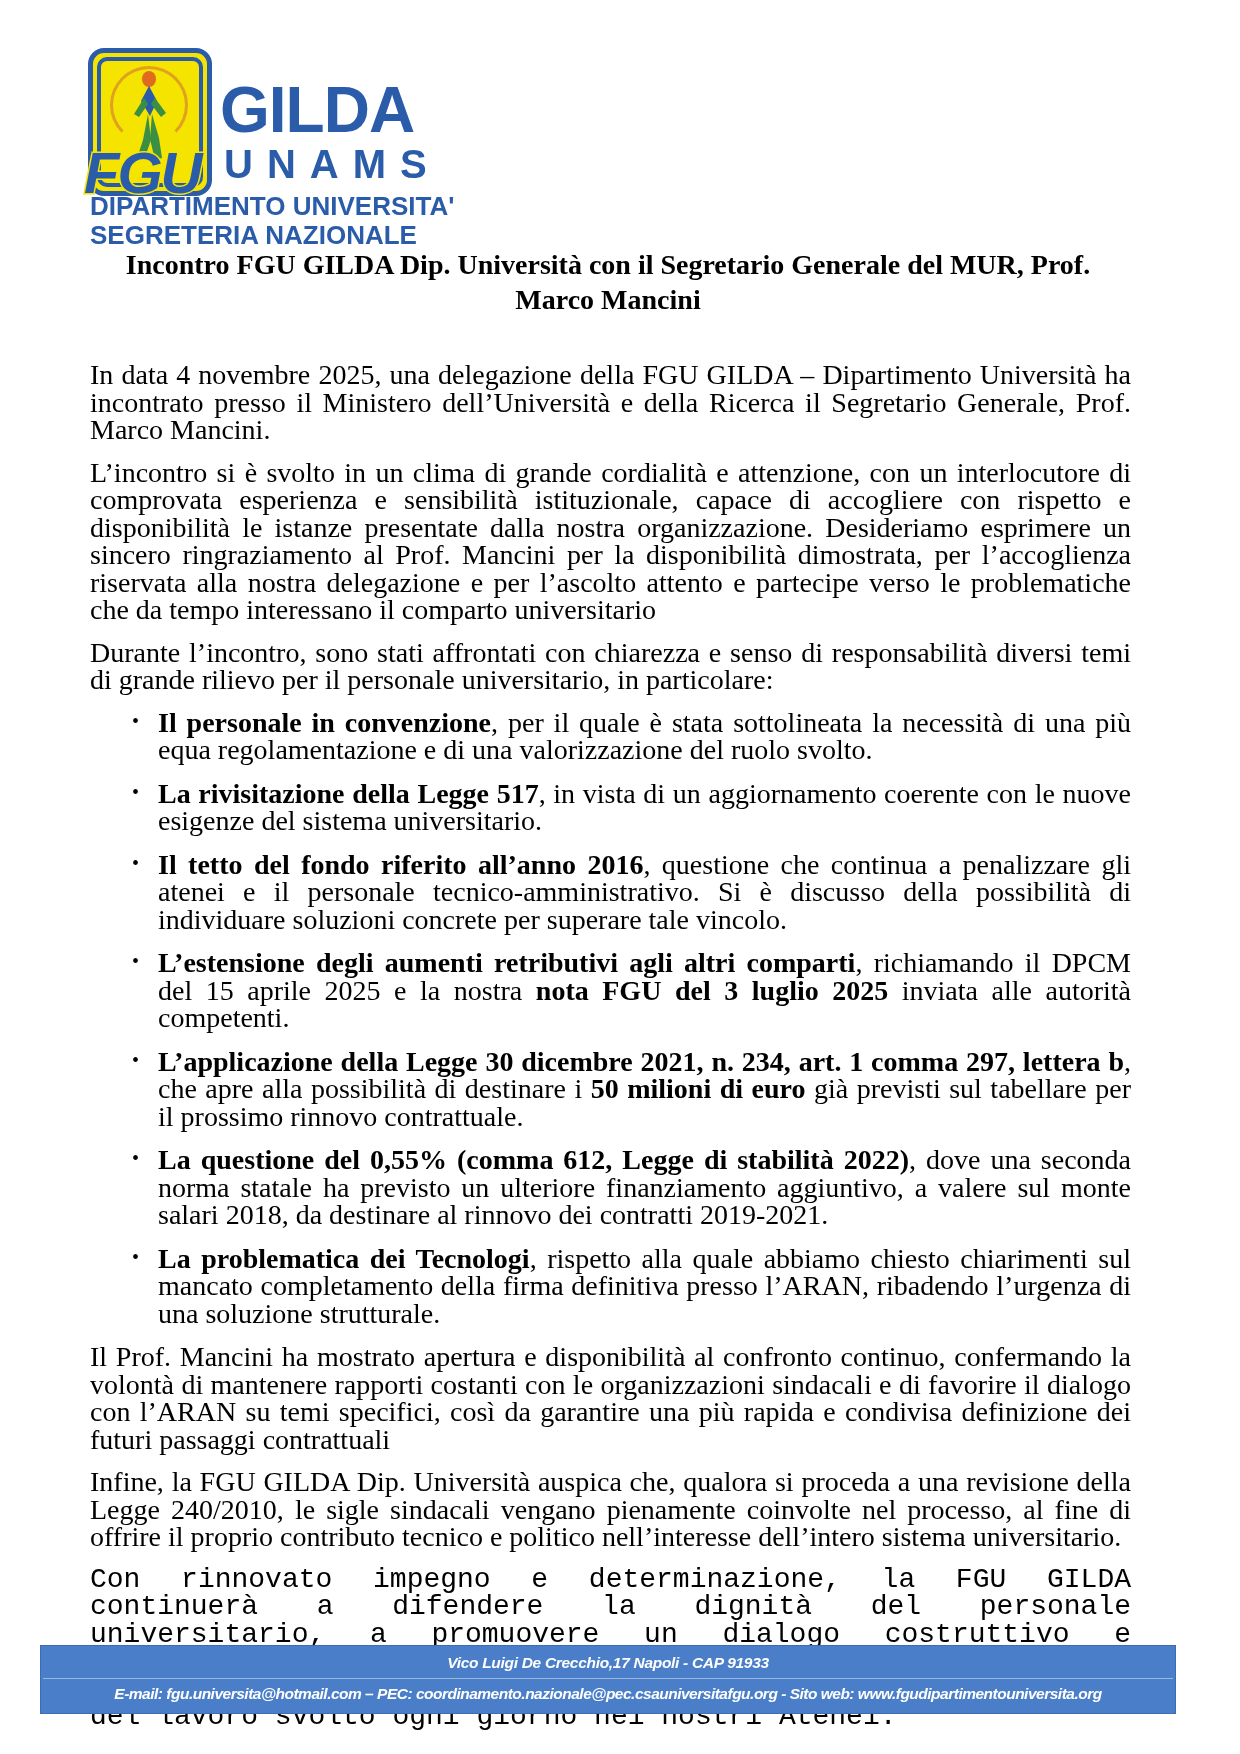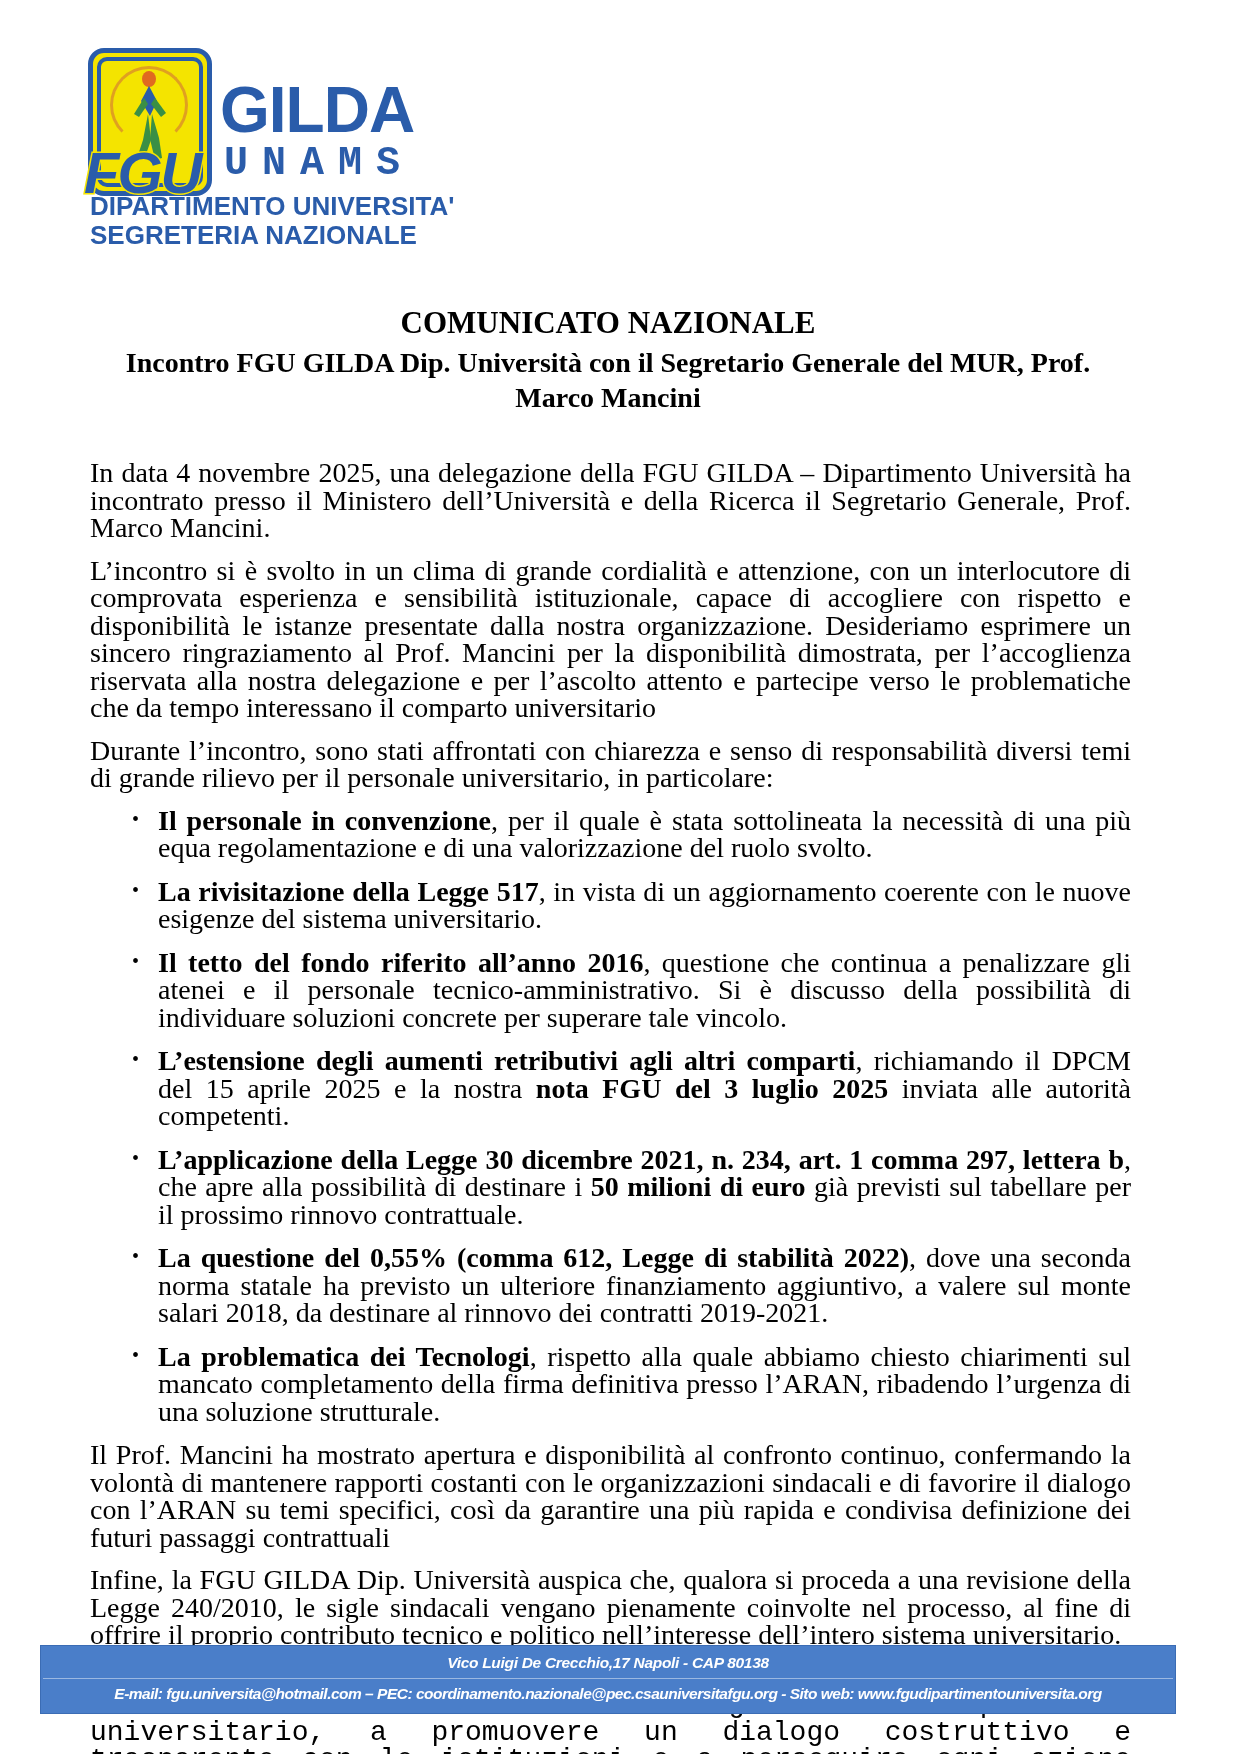--- a/index.html
+++ b/index.html
@@ -98,21 +98,21 @@
     font-weight: bold;
     font-size: 64px;
     line-height: 64px;
     letter-spacing: -1px;
     color: #2a5caa;
   }
   .logo-unams {
     position: absolute;
     left: 136px;
     top: 104px;
-    font-family: Liberation Mono, monospace;
+    font-family: Liberation Sans, sans-serif;
     font-weight: bold;
     font-size: 40px;
     line-height: 40px;
     letter-spacing: 14px;
     color: #2a5caa;
   }
   .logo-dept {
     position: absolute;
     left: 2px;
     top: 152px;
@@ -240,21 +240,20 @@
         </svg>
         <div class="fgu-text">FGU</div>
       </div>
 
       <div class="logo-gilda">GILDA</div>
       <div class="logo-unams">UNAMS</div>
       <div class="logo-dept"><span>DIPARTIMENTO UNIVERSITA'</span><br><span>SEGRETERIA NAZIONALE</span></div>
     </div>
   </div>
 
-  <h1 class="doc-title">COMUNICATO NAZIONALE</h1>
   <h2 class="doc-subtitle">Incontro FGU GILDA Dip. Università con il Segretario Generale del MUR, Prof. Marco Mancini</h2>
 
   <div class="body-block">
 
     <p>In data 4 novembre 2025, una delegazione della FGU GILDA – Dipartimento Università ha incontrato presso il Ministero dell’Università e della Ricerca il Segretario Generale, Prof. Marco Mancini.</p>
     <p>L’incontro si è svolto in un clima di grande cordialità e attenzione, con un interlocutore di comprovata esperienza e sensibilità istituzionale, capace di accogliere con rispetto e disponibilità le istanze presentate dalla nostra organizzazione. Desideriamo esprimere un sincero ringraziamento al Prof. Mancini per la disponibilità dimostrata, per l’accoglienza riservata alla nostra delegazione e per l’ascolto attento e partecipe verso le problematiche che da tempo interessano il comparto universitario</p>
     <p>Durante l’incontro, sono stati affrontati con chiarezza e senso di responsabilità diversi temi di grande rilievo per il personale universitario, in particolare:</p>
 
     <ul class="topic-list">
       <li><b>Il personale in convenzione</b><span>, per il quale è stata sottolineata la necessità di una più equa regolamentazione e di una valorizzazione del ruolo svolto.</span></li>
@@ -270,18 +269,18 @@
     <p>Infine, la FGU GILDA Dip. Università auspica che, qualora si proceda a una revisione della Legge 240/2010, le sigle sindacali vengano pienamente coinvolte nel processo, al fine di offrire il proprio contributo tecnico e politico nell’interesse dell’intero sistema universitario.</p>
     <p>Con rinnovato impegno e determinazione, la FGU GILDA continuerà a difendere la dignità del personale universitario, a promuovere un dialogo costruttivo e trasparente con le istituzioni e a perseguire ogni azione utile per garantire equità, valorizzazione e riconoscimento del lavoro svolto ogni giorno nei nostri Atenei.</p>
   </div>
 
   <div class="sign-block">
     <div class="sign-place">Roma 04.11.2025</div>
     <div class="sign-name">La Segreteria Nazionale</div>
   </div>
 
   <div class="footer">
-    <div class="footer-line1">Vico  Luigi De Crecchio,17  Napoli - CAP 80138</div>
+    <div class="footer-line1">Vico  Luigi De Crecchio,17  Napoli - CAP 91933</div>
     <div class="footer-rule"></div>
     <div class="footer-line2">E-mail: fgu.universita@hotmail.com – PEC: coordinamento.nazionale@pec.csauniversitafgu.org - Sito web: www.fgudipartimentouniversita.org</div>
   </div>
 
 </div>
 
 </body></html>

